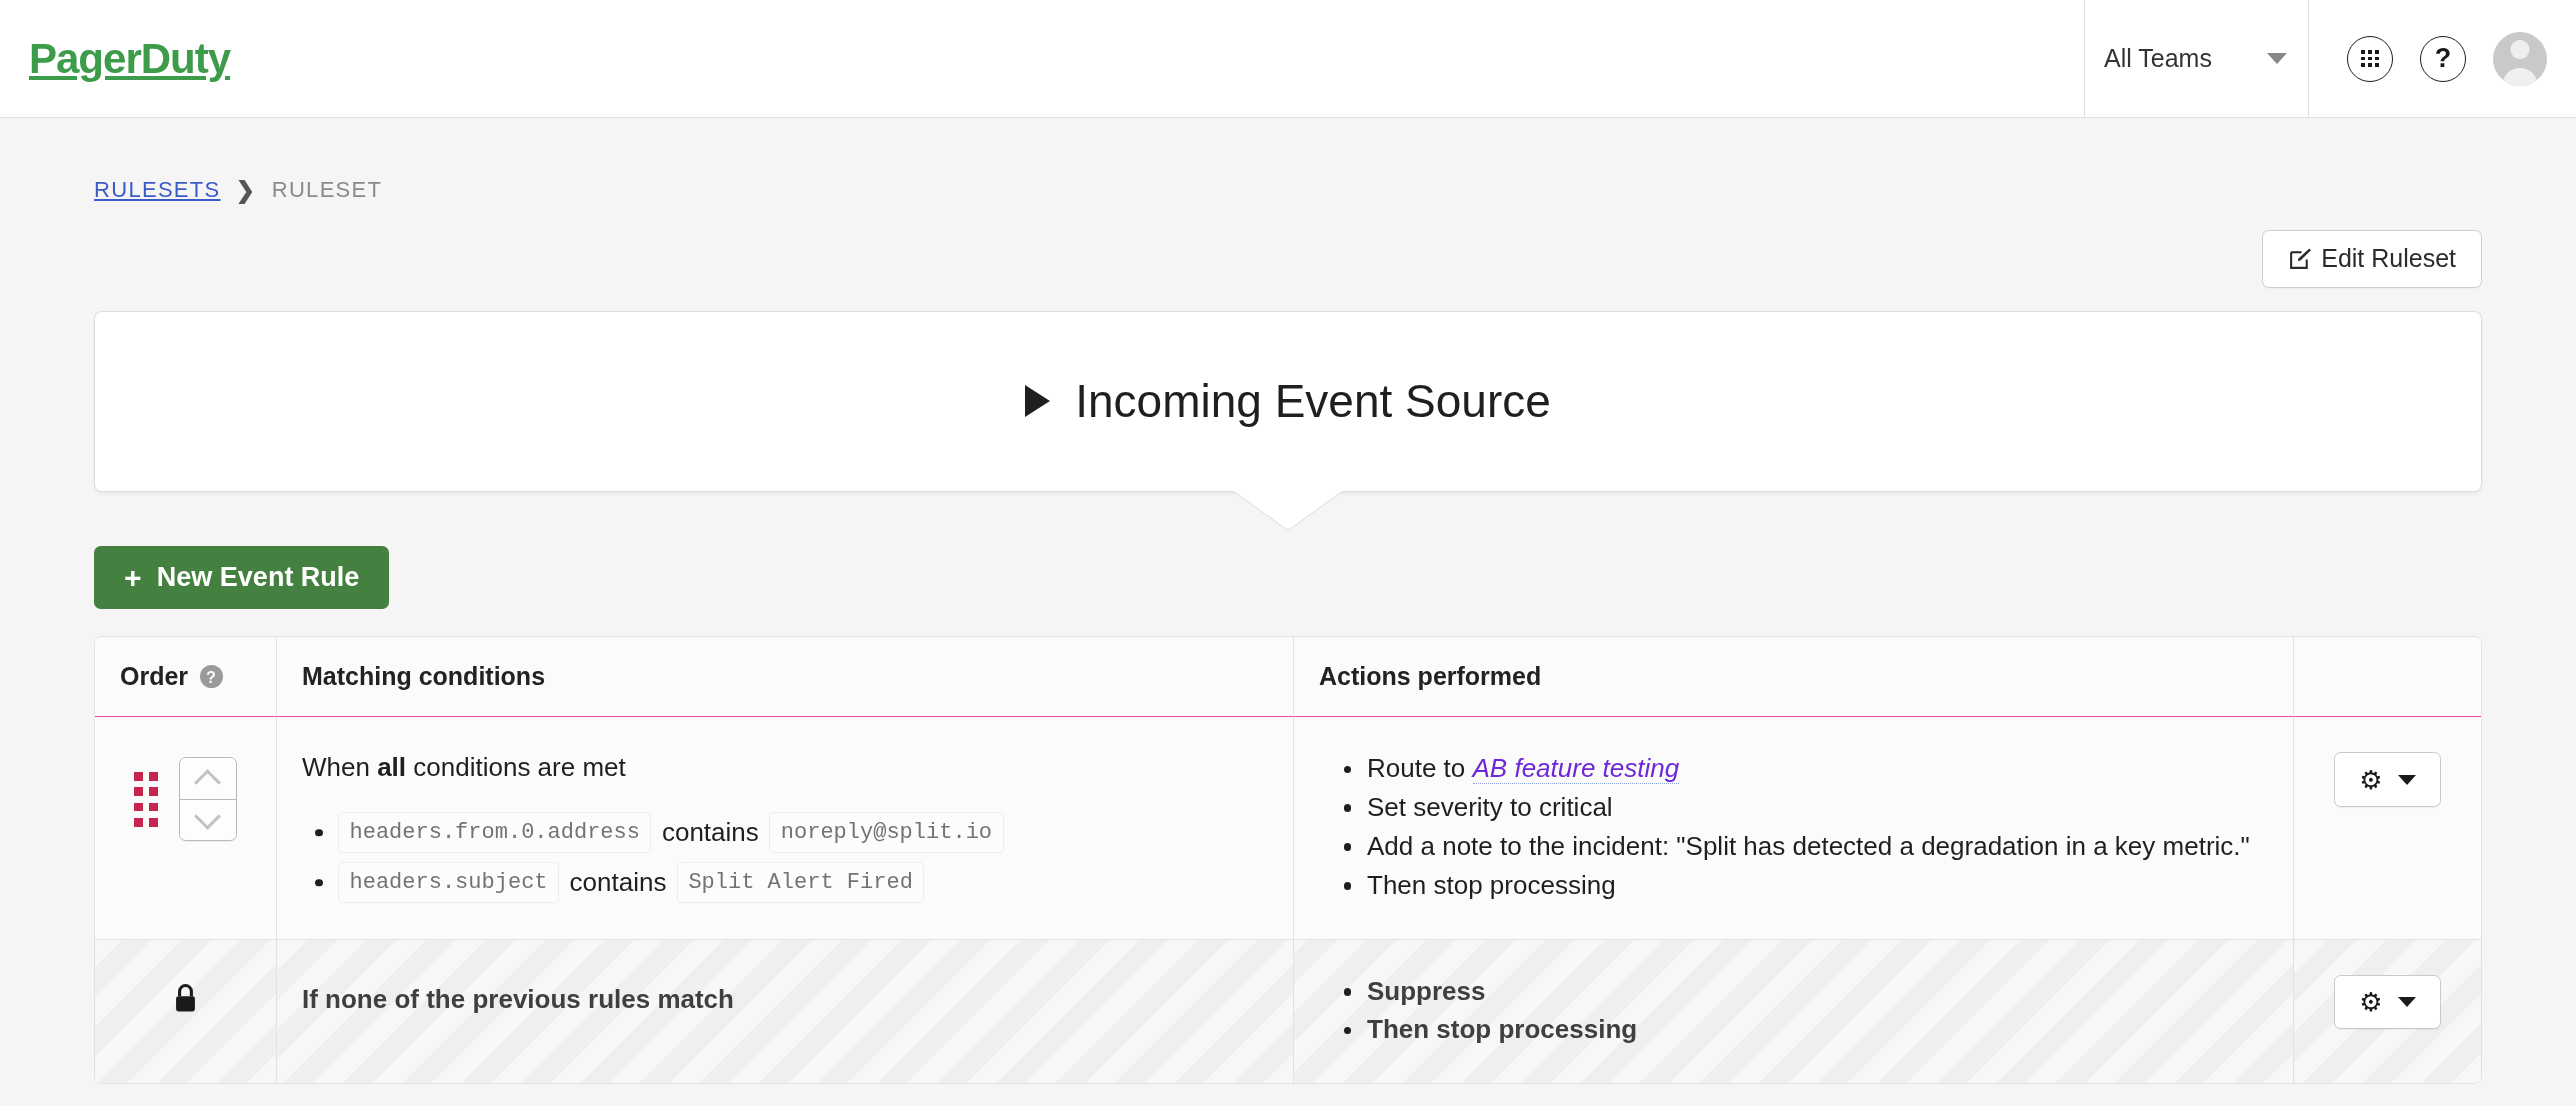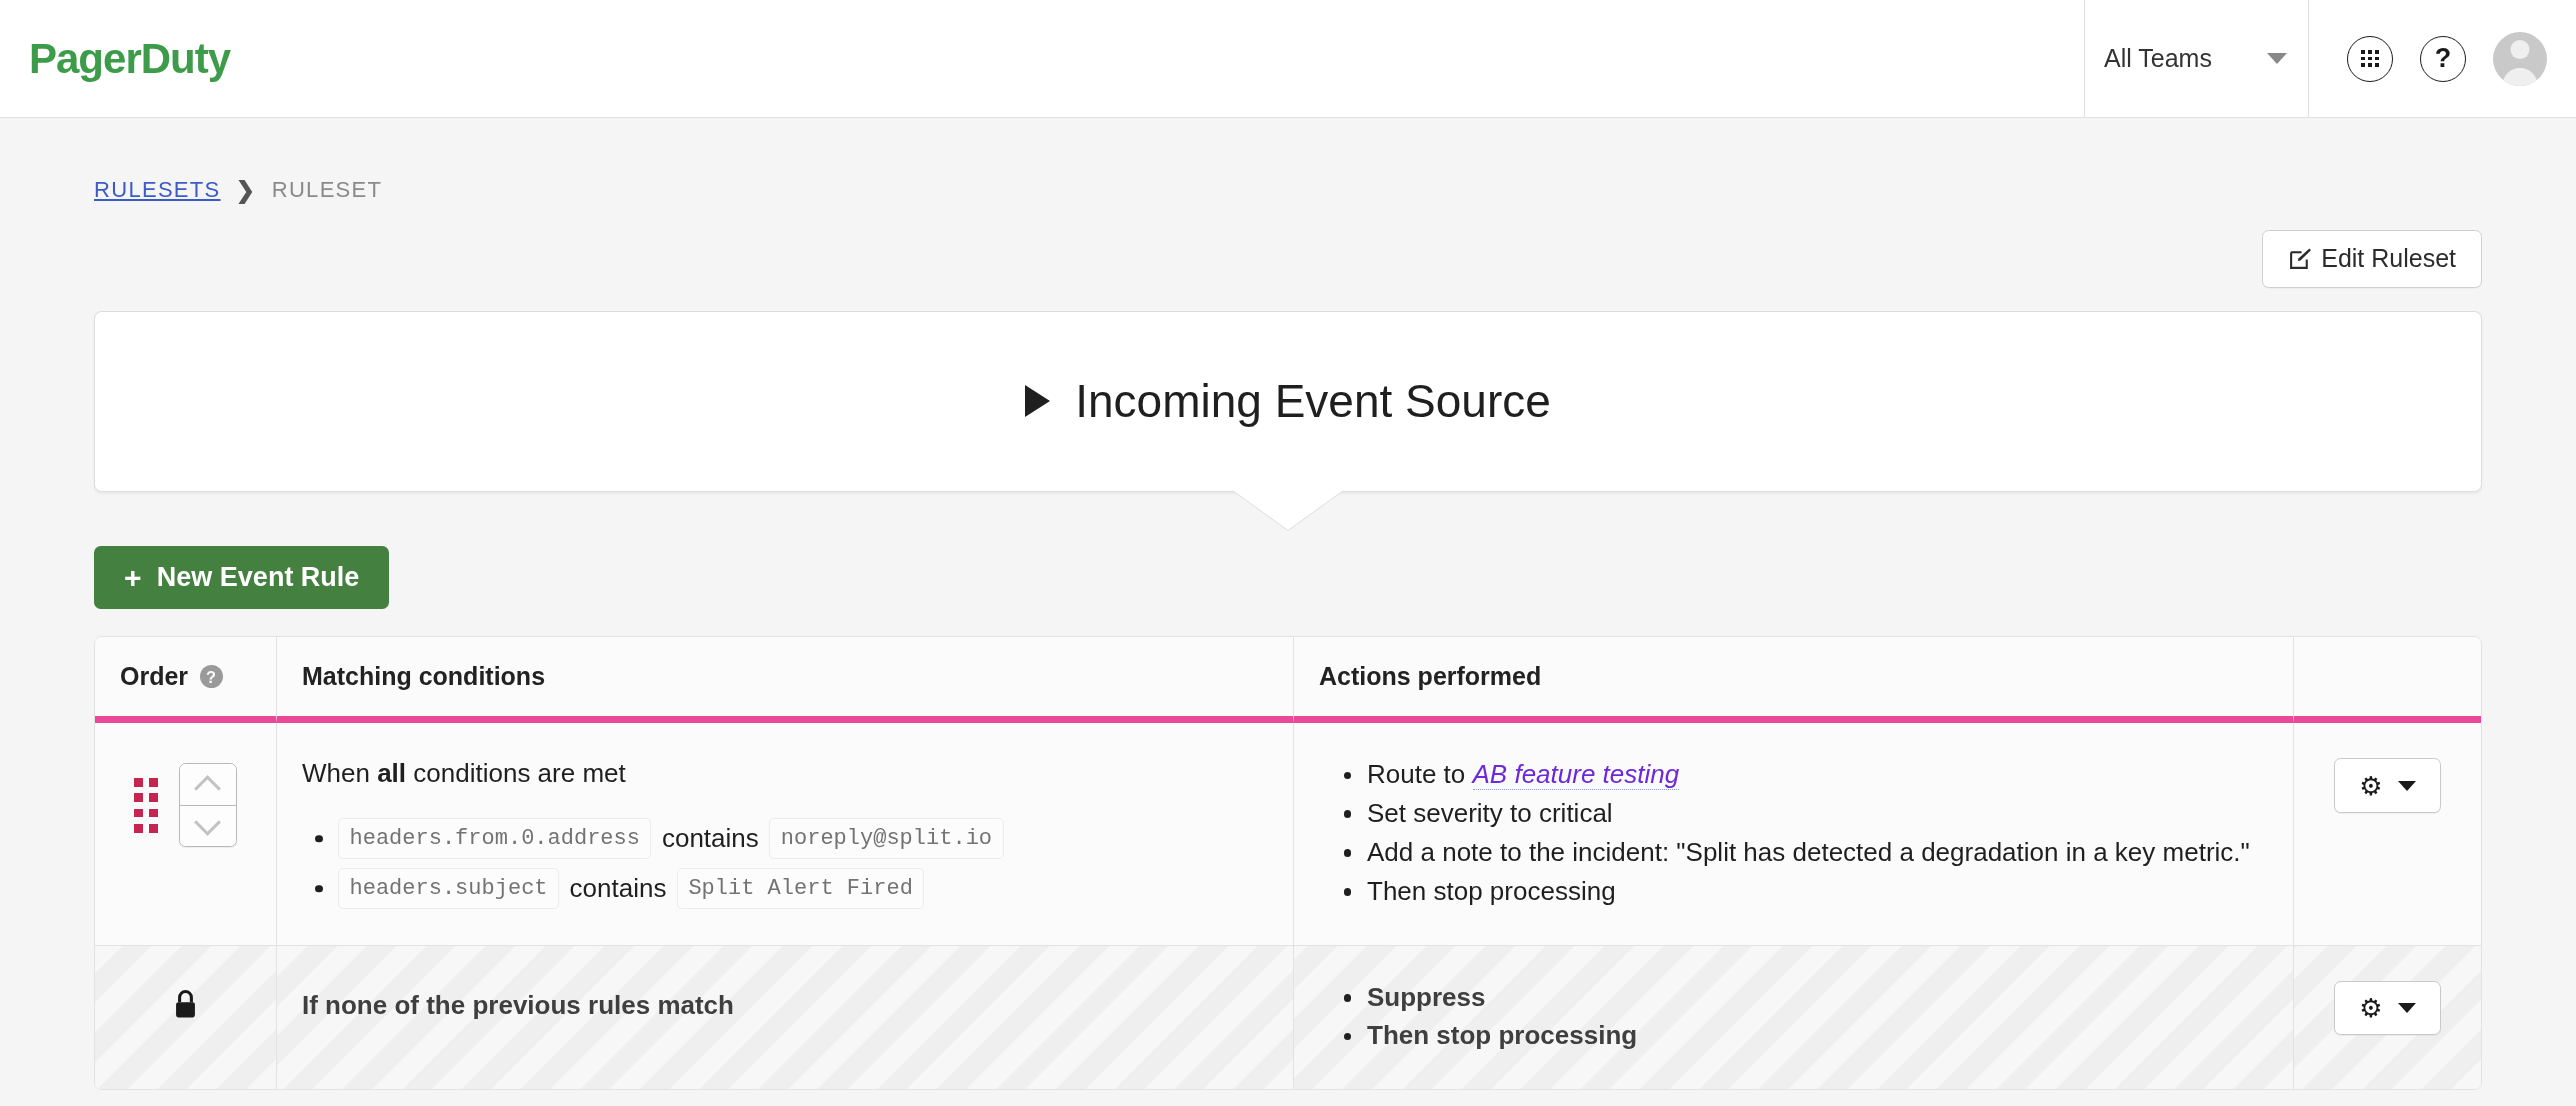--- a/index.html
+++ b/index.html
@@ -29,20 +29,21 @@
     padding-left: 29px;
   }
   .brand {
     font-size: 42px;
     font-weight: 700;
     color: #3d9c4a;
     letter-spacing: -1px;
     margin-right: 67px;
     line-height: 1;
     white-space: nowrap;
+    text-decoration: underline;
   }
   .nav-items { display: flex; align-items: center; }
   .nav-item {
     font-size: 25px;
     color: #4a4a4a;
     padding: 0 24px;
     white-space: nowrap;
     cursor: pointer;
     display: flex;
     align-items: center;
@@ -235,21 +236,21 @@
     overflow: hidden;
     background: #fbfbfb;
   }
   .rules-table th {
     text-align: left;
     font-size: 25px;
     font-weight: 700;
     color: #222;
     padding: 25px 0 25px 25px;
     background: #fbfbfb;
-    border-bottom: 7px solid #ec4899;
+    border-bottom: 1px solid #ec4899;
     vertical-align: middle;
   }
   .rules-table td {
     border-bottom: 1px solid #e2e2e2;
     vertical-align: top;
     background: #fbfbfb;
   }
   .rules-table tr:last-child td { border-bottom: none; }
   .col-order { width: 182px; border-right: 1px solid #e2e2e2; }
   .col-cond  { width: 1017px; border-right: 1px solid #e2e2e2; }

